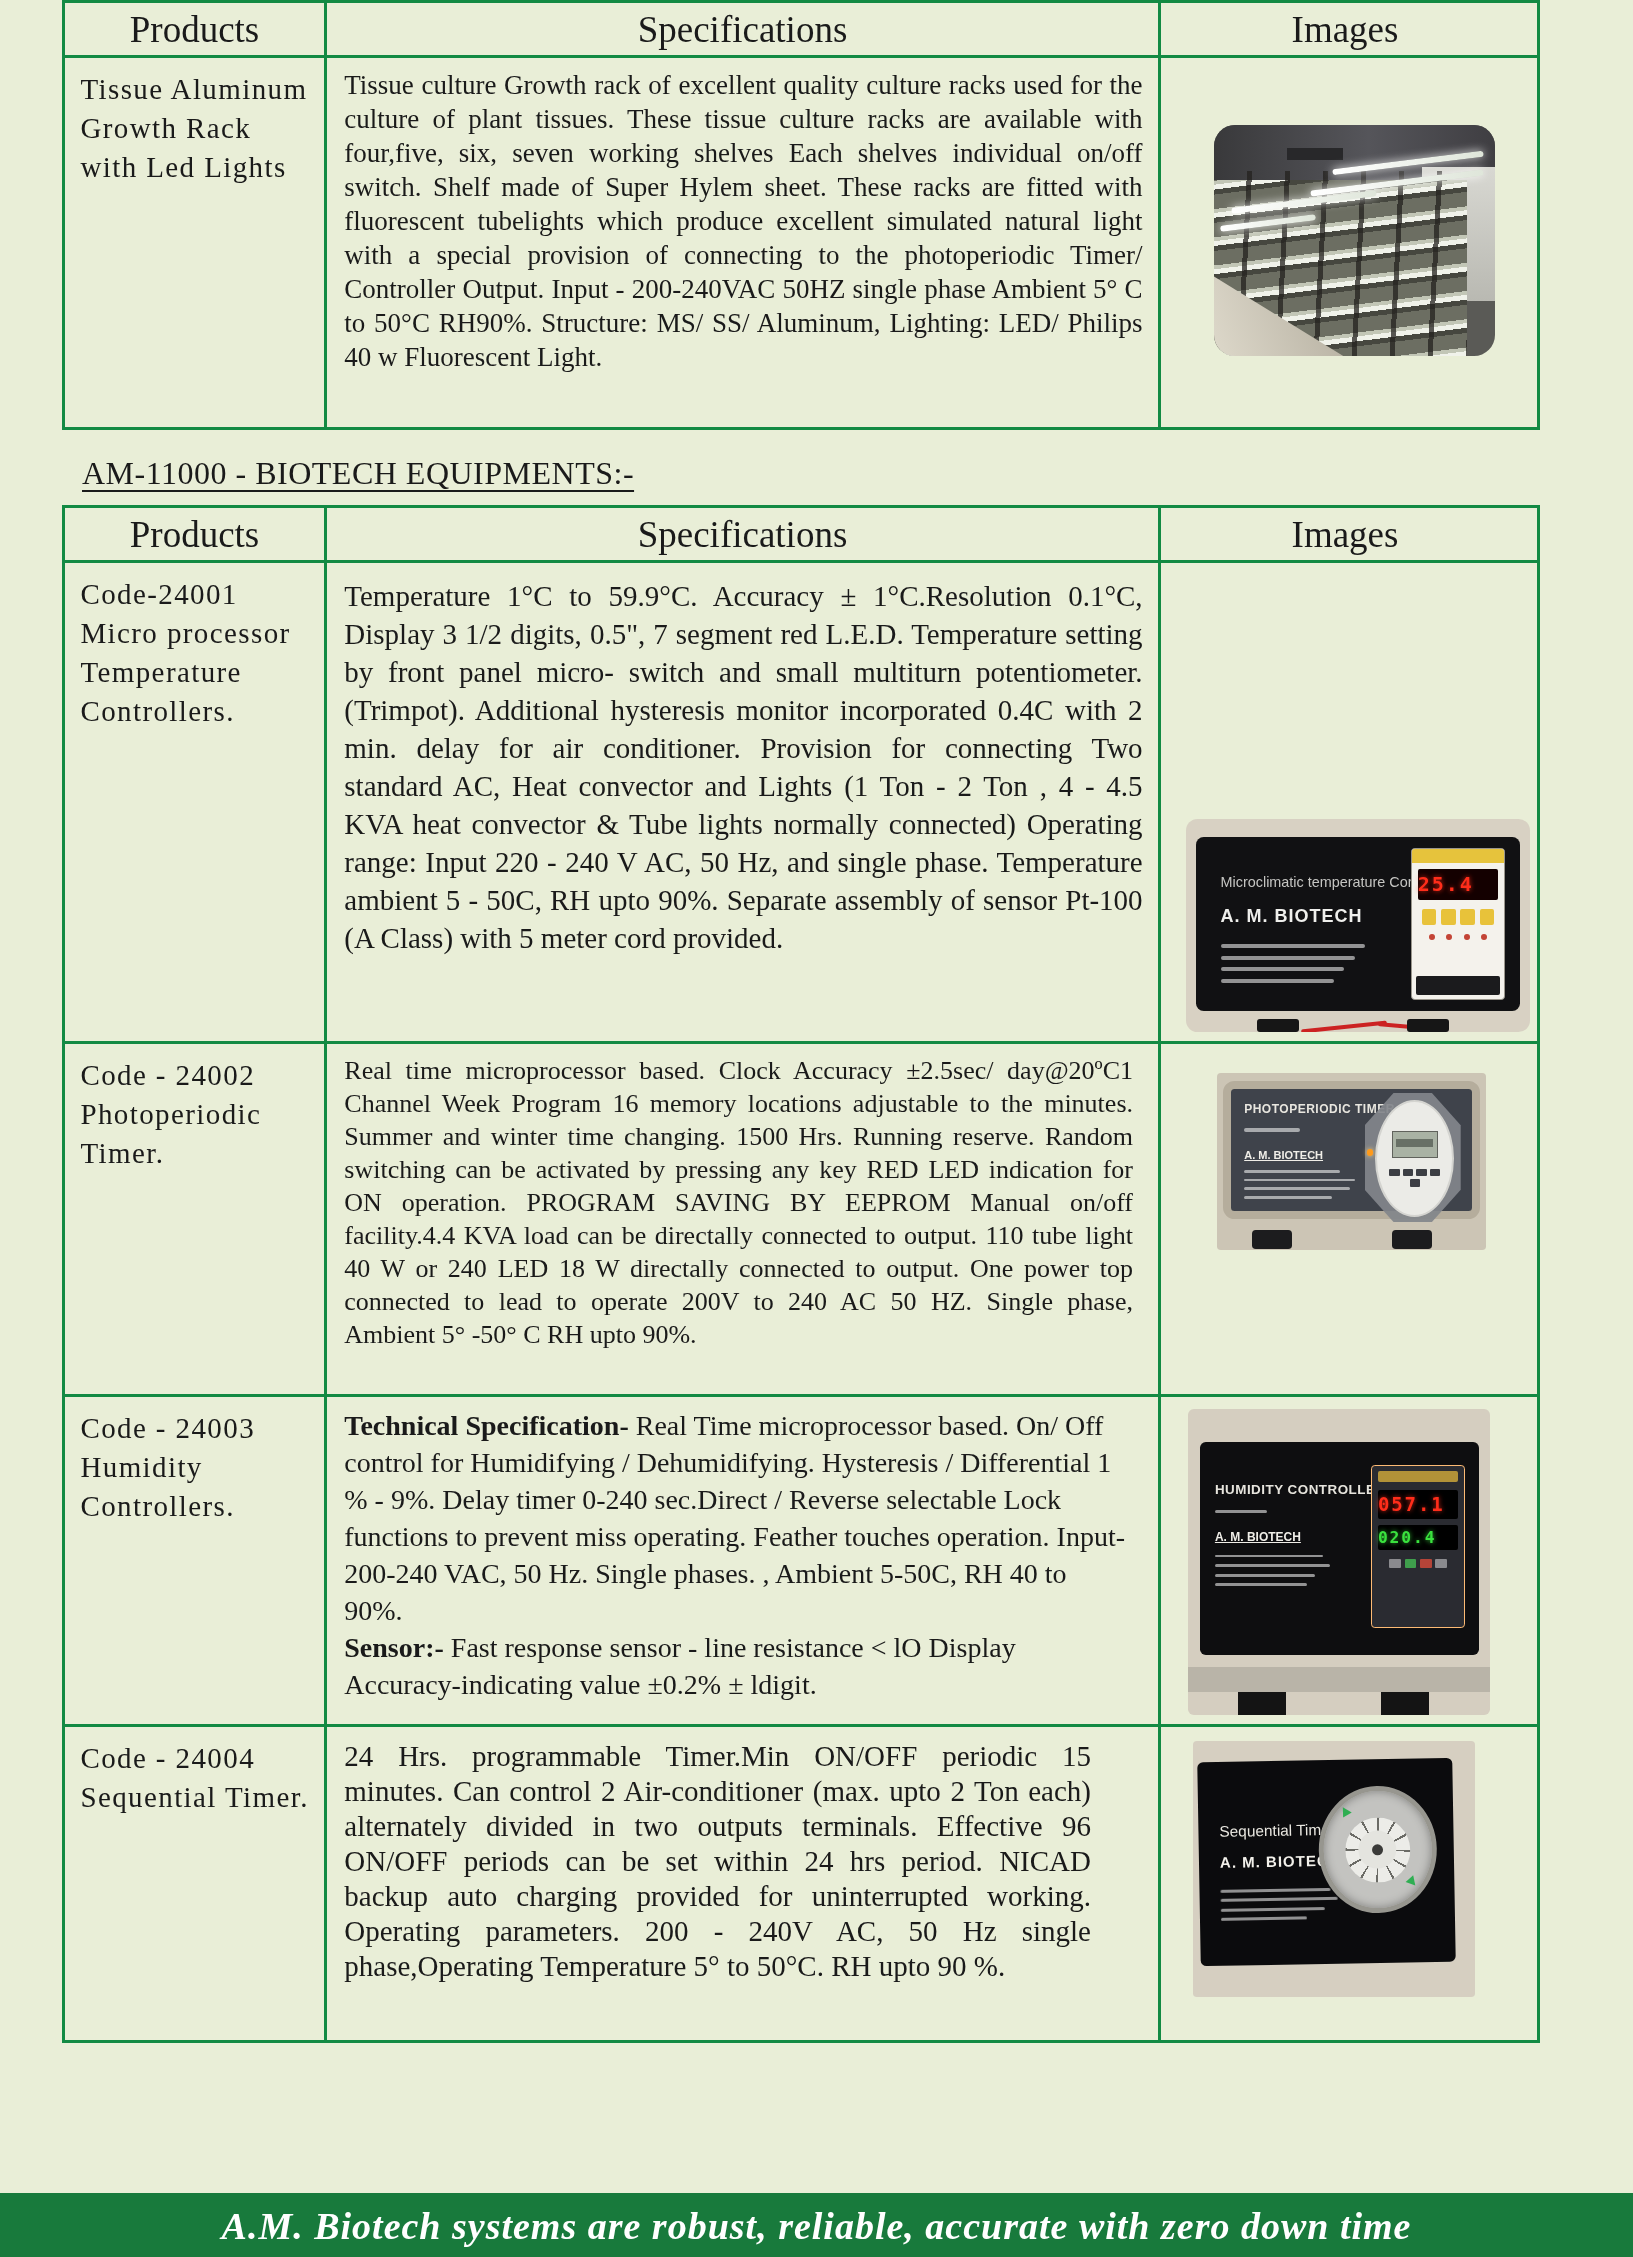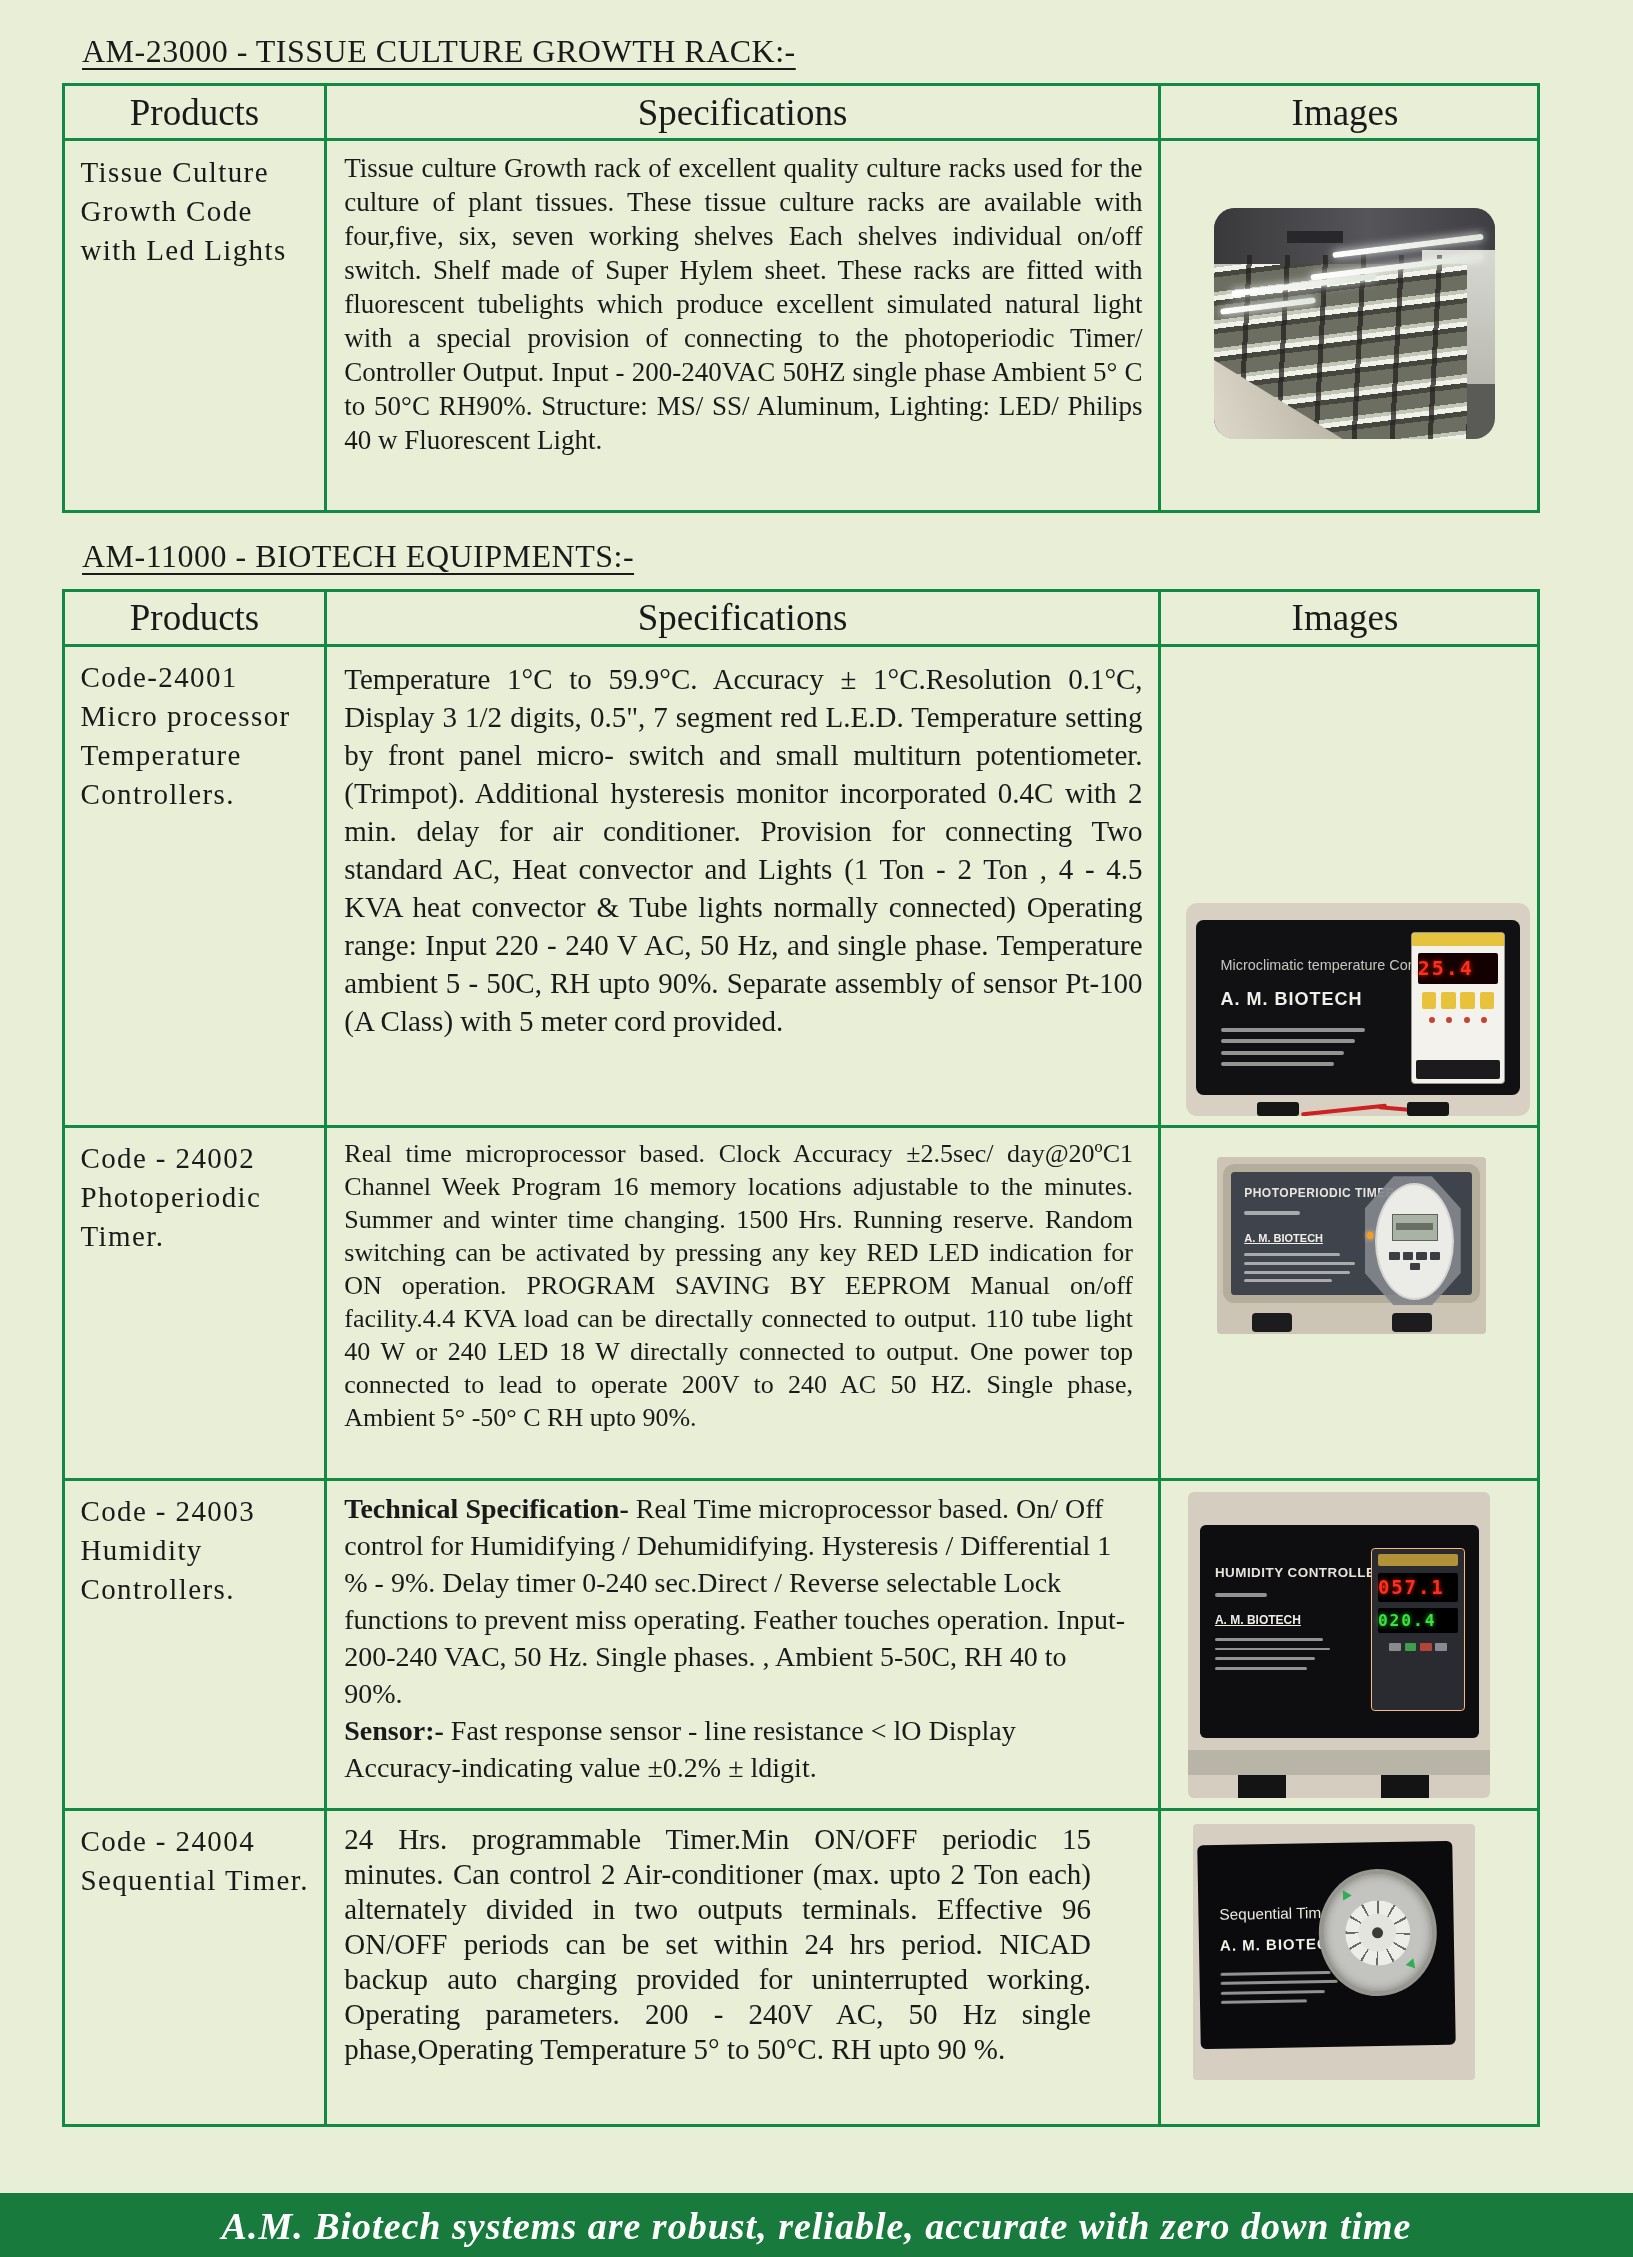--- a/index.html
+++ b/index.html
@@ -136,30 +136,29 @@
   
   .footer{ position:absolute; left:0; right:0; bottom:0; height:65px; background:var(--footer);
     display:flex; align-items:center; justify-content:center; }
   .footer-text{ color:#ffffff; font-size:38px; font-weight:bold; font-style:italic; letter-spacing:1px; }
 </style>
 </head>
 <body>
 
 <div class="page">
 
-  <h1 class="sec-title">AM-23000 - TISSUE CULTURE GROWTH RACK:-</h1>
 
   <div class="tbl">
     <div class="trow h-head">
       <div class="tc head-cell">Products</div>
       <div class="tc head-cell">Specifications</div>
       <div class="tc head-cell">Images</div>
     </div>
     <div class="trow sep h-r1">
-      <div class="tc prod">Tissue Culture Growth Code with Led Lights</div>
+      <div class="tc prod">Tissue Aluminum Growth Rack with Led Lights</div>
       <div class="tc spec spec-a">
           <p>Tissue culture Growth rack of excellent quality culture racks used for the culture of plant tissues. These tissue culture racks are available with four,five, six, seven working shelves Each shelves individual on/off switch. Shelf made of Super Hylem sheet. These racks are fitted with fluorescent tubelights which produce excellent simulated natural light with a special provision of connecting to the photoperiodic Timer/ Controller Output. Input - 200-240VAC 50HZ single phase Ambient 5° C to 50°C RH90%. Structure: MS/ SS/ Aluminum, Lighting: LED/ Philips 40 w Fluorescent Light.</p>
         </div>
       <div class="tc img-cell">
         <div class="ph ph-rack">
           <div class="rk-ceiling"></div>
           <div class="rk-wall"></div>
           <div class="rk-shelves"></div>
           <div class="rk-posts"></div>
           <div class="rk-floor"></div>

